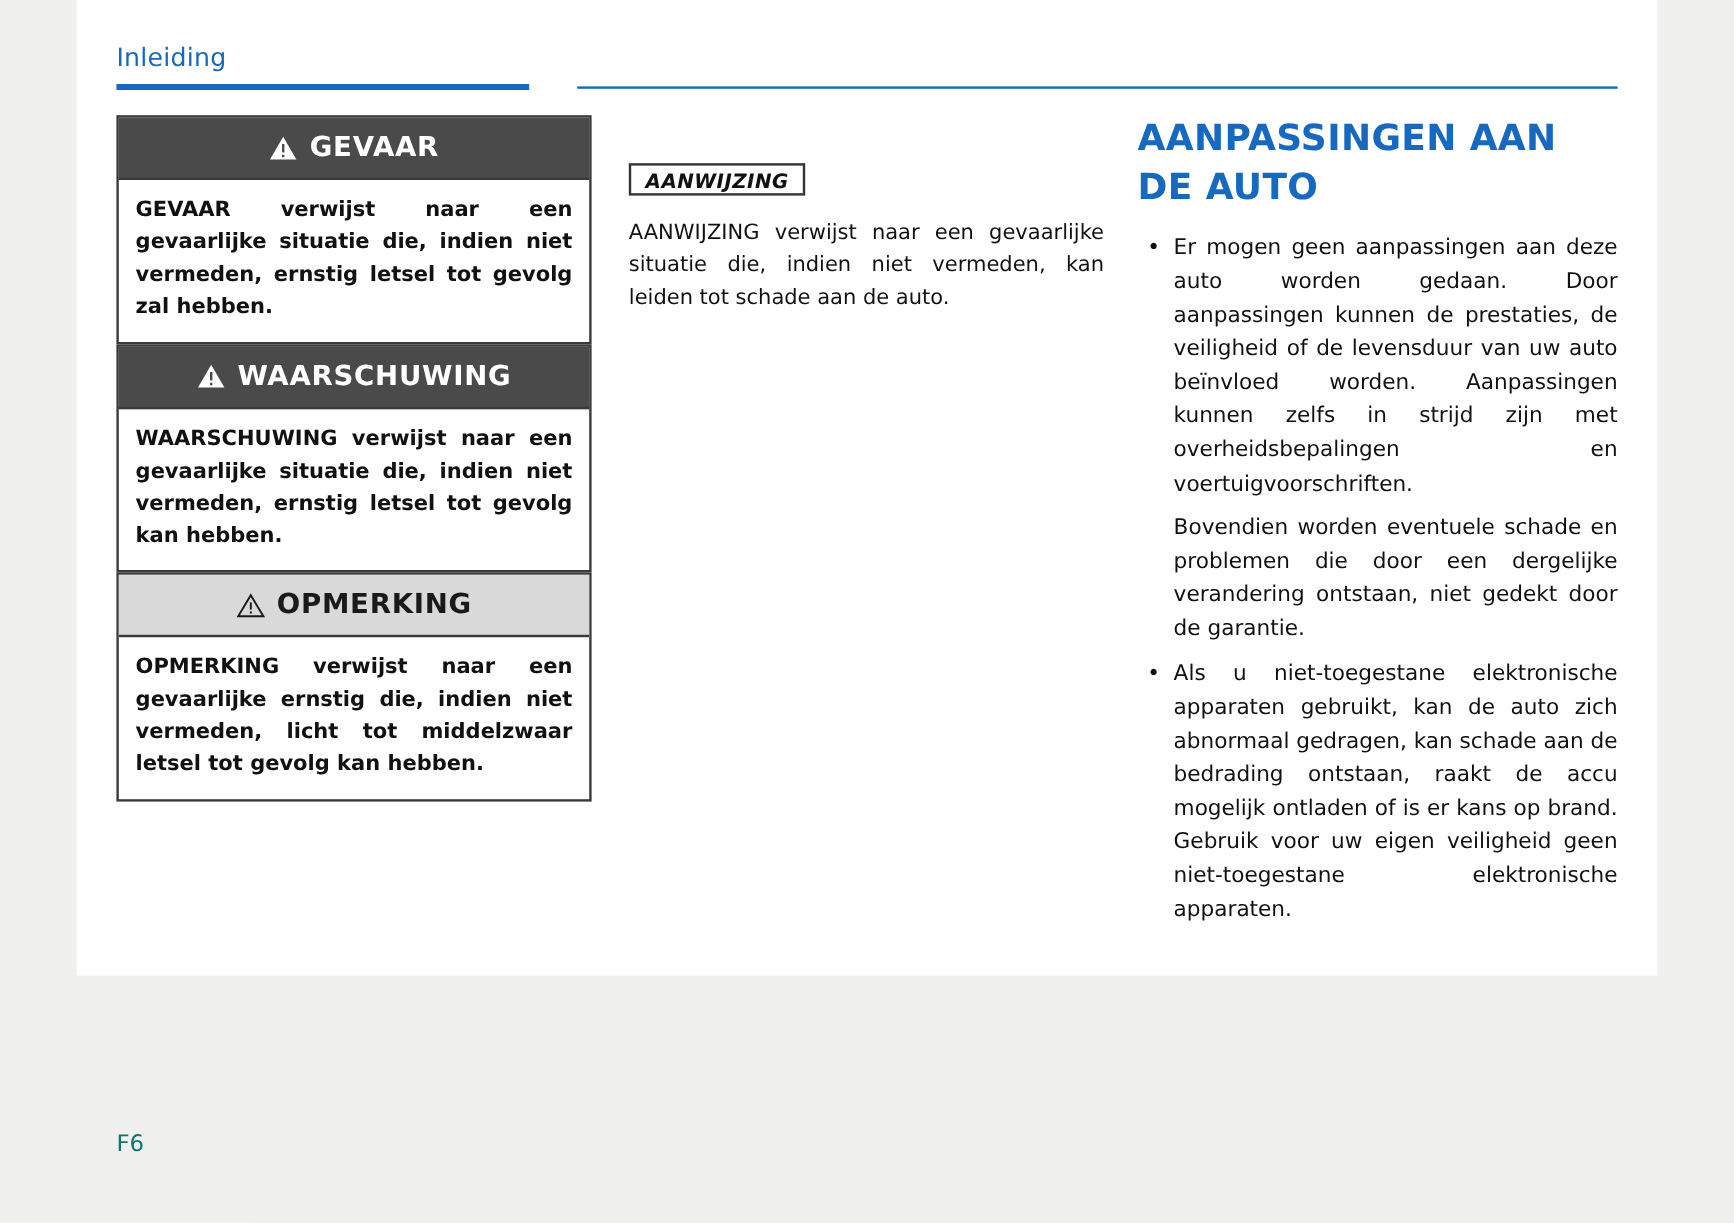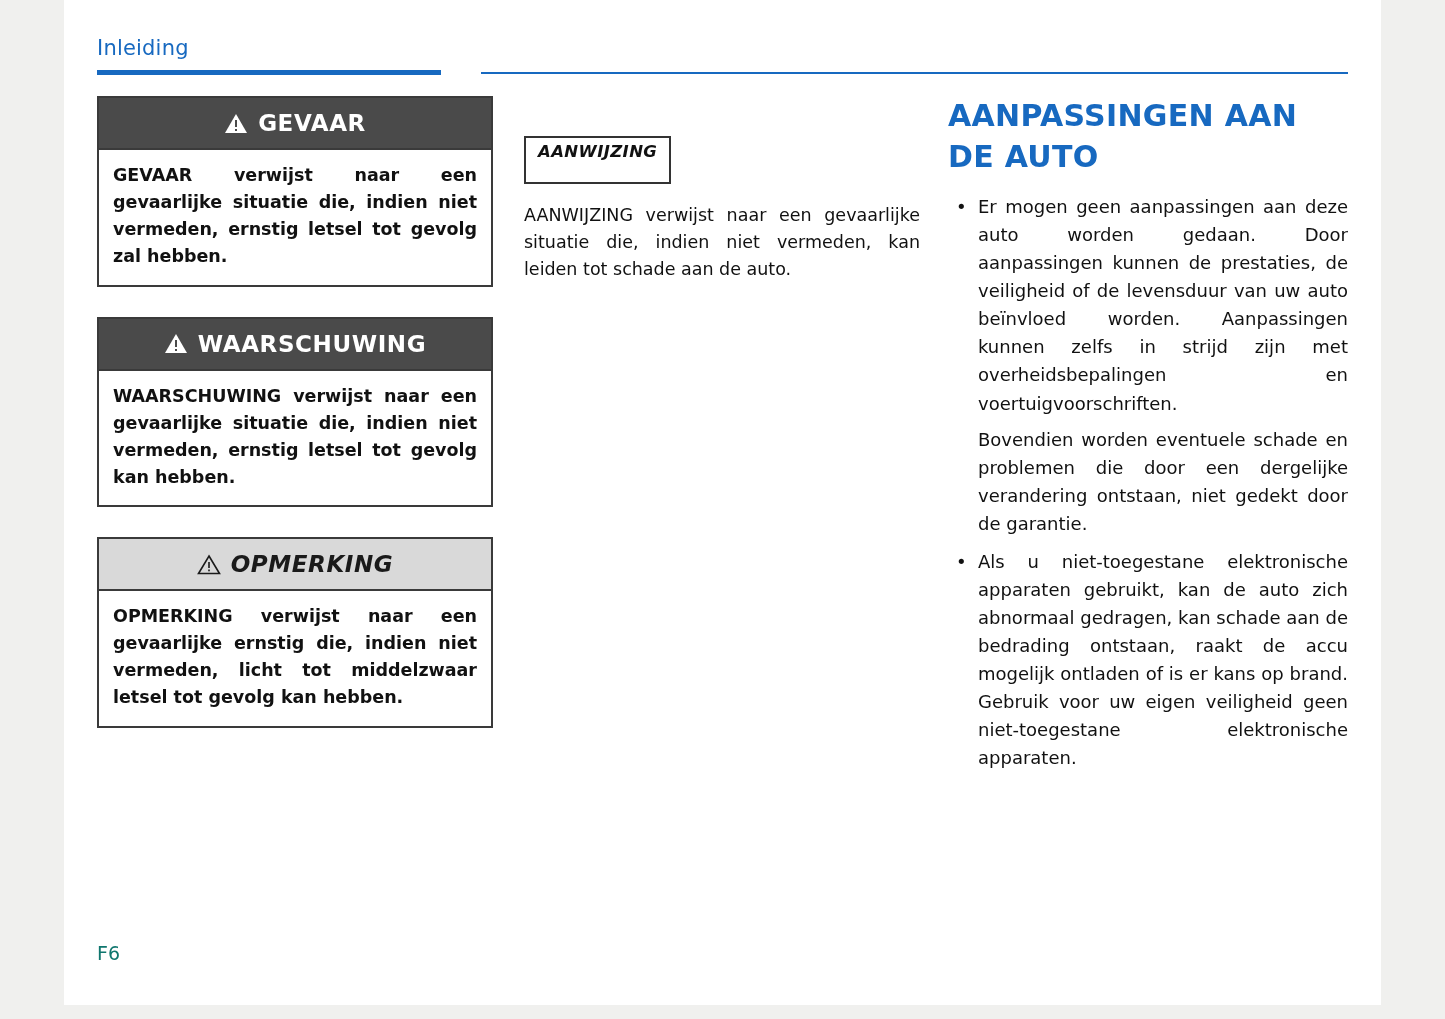--- a/index.html
+++ b/index.html
@@ -11,21 +11,21 @@
     height: 1019px;
     background: #f0f0ee;
     font-family: "DejaVu Sans", sans-serif;
     overflow: hidden;
   }
   .page {
     position: absolute;
     left: 64px;
     top: 0;
     width: 1317px;
-    height: 1005px;
+    height: 813px;
     background: #ffffff;
     box-sizing: border-box;
   }
   
   .header {
     position: absolute;
     left: 33px;
     top: 36px;
     width: 1251px;
     height: 44px;
@@ -60,40 +60,38 @@
     position: absolute;
     top: 96px;
   }
   .col-1 { left: 33px;  width: 396px; }
   .col-2 { left: 460px; width: 396px; }
   .col-3 { left: 884px; width: 400px; }
 
   
   .notice {
     border: 2px solid #3a3a3a;
-    margin-bottom: 30px;
     box-sizing: border-box;
   }
   .notice-head {
     display: flex;
     align-items: center;
     justify-content: center;
     gap: 10px;
     height: 50px;
     color: #ffffff;
     font-size: 23px;
     font-weight: bold;
     letter-spacing: 0.6px;
   }
   .notice-head.dark { background: #4a4a4a; }
   .notice-head.grey {
     background: #d9d9d9;
     color: #1a1a1a;
     border-bottom: 2px solid #3a3a3a;
-    font-style: italic;
   }
   .notice-head.dark-border { border-bottom: 2px solid #3a3a3a; }
   .notice-body {
     padding: 12px 14px 14px 14px;
     font-size: 17.5px;
     font-weight: bold;
     line-height: 1.55;
     color: #111111;
     text-align: justify;
     text-align-last: left;
@@ -105,21 +103,21 @@
     width: 24px;
     height: 21px;
     vertical-align: middle;
   }
   .tri-icon svg { display: block; }
 
   
   .tag {
     display: inline-block;
     border: 2px solid #333333;
-    padding: 4px 12px 21px 12px;
+    padding: 4px 12px 0 12px;
     font-size: 16.5px;
     font-weight: bold;
     font-style: italic;
     letter-spacing: 0.4px;
     color: #111111;
     margin-bottom: 18px;
     text-align: center;
   }
   .body-text {
     font-size: 17.5px;

